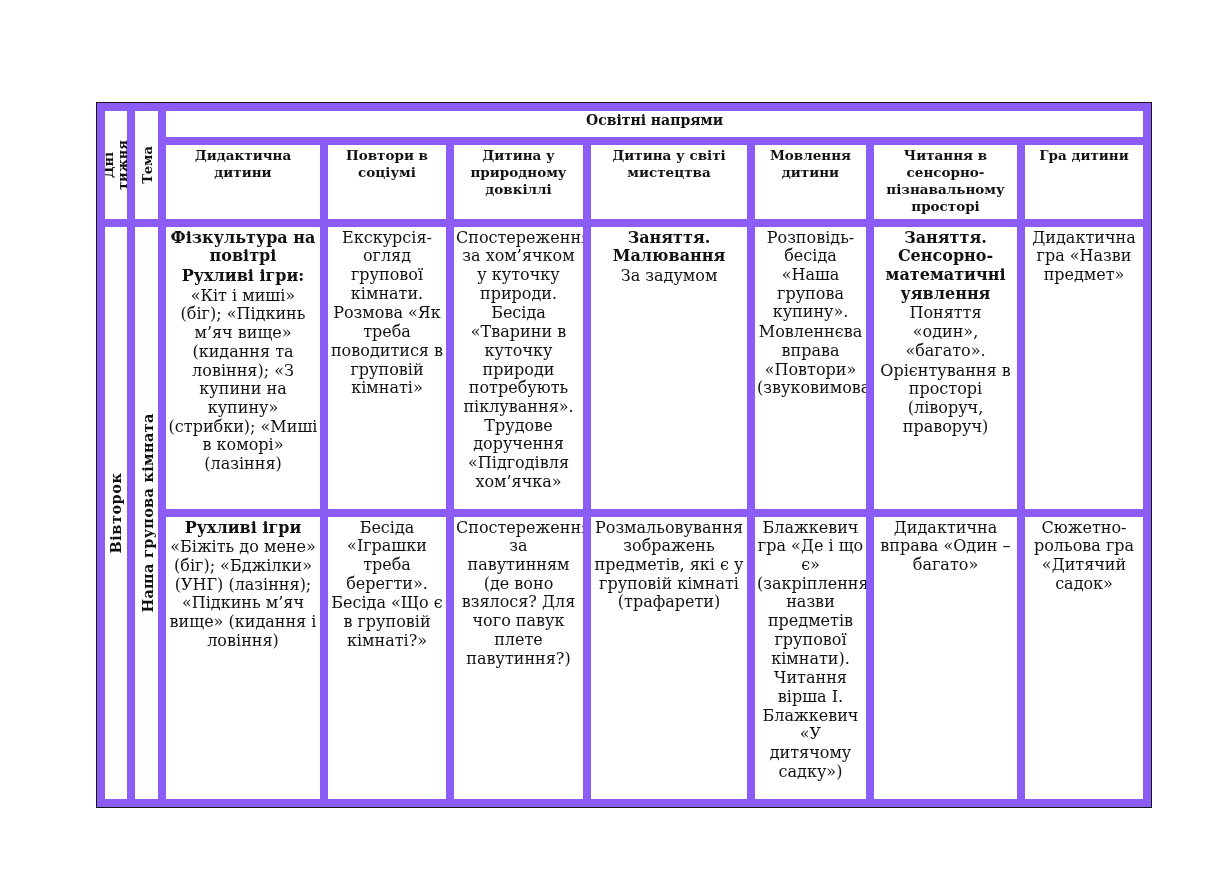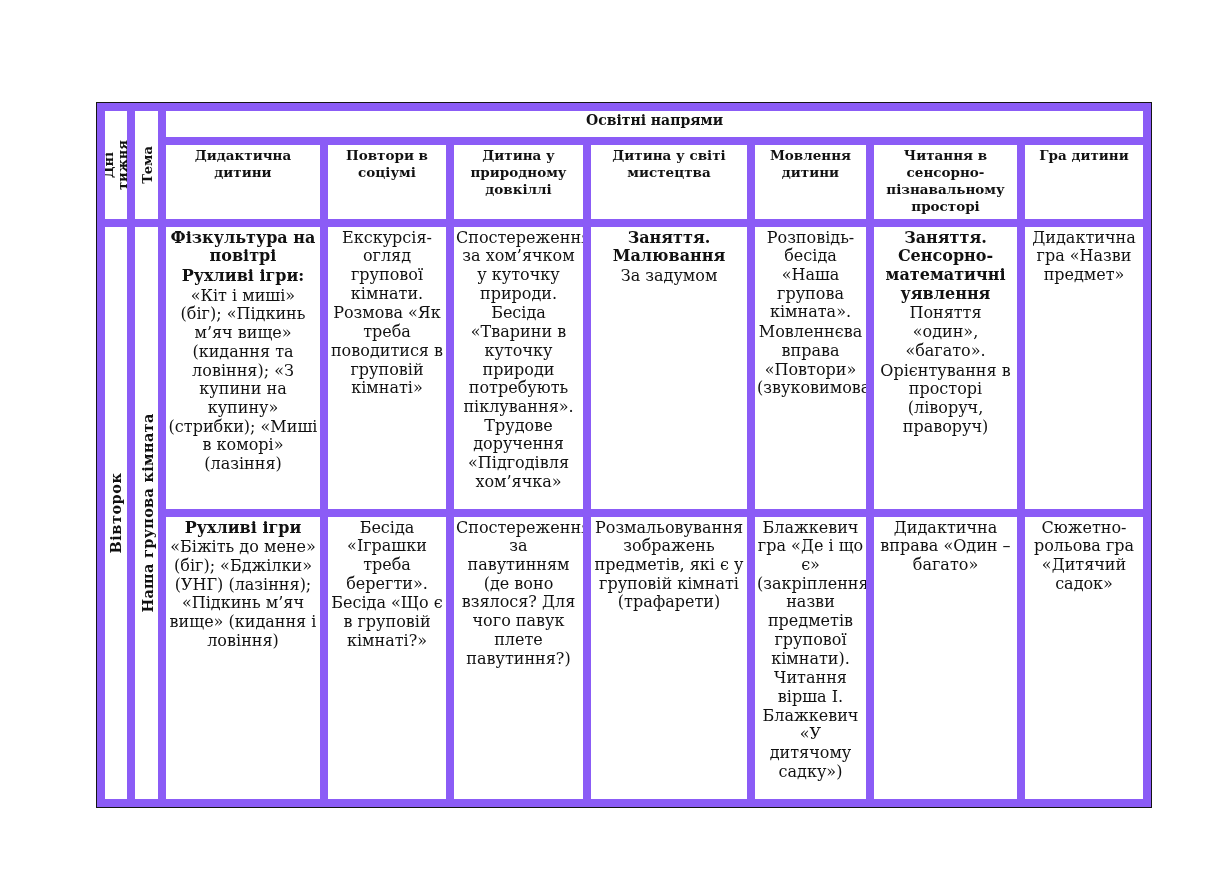--- a/index.html
+++ b/index.html
@@ -101,21 +101,21 @@
           </td>
       <td class="body">
             <div class="para">Спостереження за хом’ячком у куточку природи.</div>
             <div class="para gap">Бесіда «Тварини в куточку природи потребують піклування». Трудове доручення «Підгодівля хом’ячка»</div>
           </td>
       <td class="body">
             <div class="para bold">Заняття. Малювання</div>
             <div class="para">За задумом</div>
           </td>
       <td class="body">
-            <div class="para">Розповідь-бесіда «Наша групова кімната».</div>
+            <div class="para">Розповідь-бесіда «Наша групова купину».</div>
             <div class="para gap">Мовленнєва вправа «Повтори» (звуковимова)</div>
           </td>
       <td class="body">
             <div class="para bold">Заняття. Сенсорно-математичні уявлення</div>
             <div class="para">Поняття «один», «багато».</div>
             <div class="para gap">Орієнтування в просторі (ліворуч, праворуч)</div>
           </td>
       <td class="body">
             <div class="para">Дидактична гра «Назви предмет»</div>
           </td>

